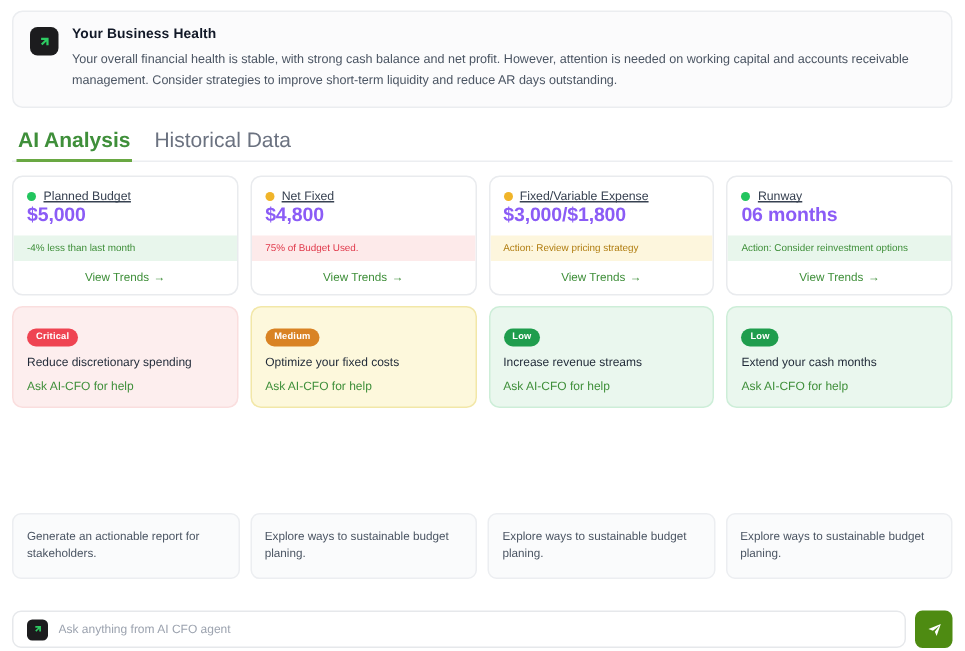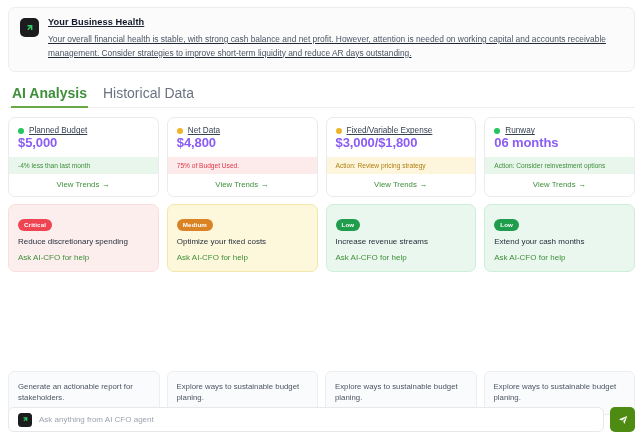--- a/index.html
+++ b/index.html
@@ -25,21 +25,21 @@
   }
   .health-icon {
     width: 19px; height: 19px;
     border-radius: 5px;
     background: #1c1c1e;
     flex: 0 0 19px;
     display: flex; align-items: center; justify-content: center;
     margin-top: 1px;
   }
   .health-icon svg { display: block; }
-  .health-body { flex: 1 1 auto; text-decoration: underline; }
+  .health-body { flex: 1 1 auto; }
   .health-title {
     font-size: 9.2px; font-weight: bold; color: #111827;
     letter-spacing: .1px;
     margin-bottom: 6px;
   }
   .health-desc {
     font-size: 8.4px; line-height: 1.62; color: #4b5563;
     max-width: 575px;
   }
 
@@ -138,21 +138,21 @@
     margin-top: 5px;
     font-size: 8px;
     color: #3f8f3a;
     cursor: pointer;
   }
 
   
   .suggest-row {
     position: absolute;
     left: 8px; right: 8px;
-    bottom: 26px;
+    bottom: 55px;
     display: grid;
     grid-template-columns: repeat(4, 1fr);
     gap: 7px;
   }
   .suggest-card {
     background: #fafbfc;
     border: 1px solid #eceef1;
     border-radius: 6px;
     padding: 9px 9px 10px 9px;
     font-size: 7.8px;
@@ -243,21 +243,21 @@
       <div class="metric-note" style="background:#e8f6ec;color:#3f8f3a">-4% less than last month</div>
       <div class="metric-foot">
         <span>View Trends</span><span class="arrow">→</span>
       </div>
     </div>
 
     <div class="metric-card">
       <div class="metric-head">
         <div class="metric-label-row">
           <span class="dot" style="background:#f0b429"></span>
-          <span class="metric-label">Net Data</span>
+          <span class="metric-label">Net Fixed</span>
         </div>
         <div class="metric-value">$4,800</div>
       </div>
       <div class="metric-note" style="background:#fdeaea;color:#e0384a">75% of Budget Used.</div>
       <div class="metric-foot">
         <span>View Trends</span><span class="arrow">→</span>
       </div>
     </div>
 
     <div class="metric-card">

